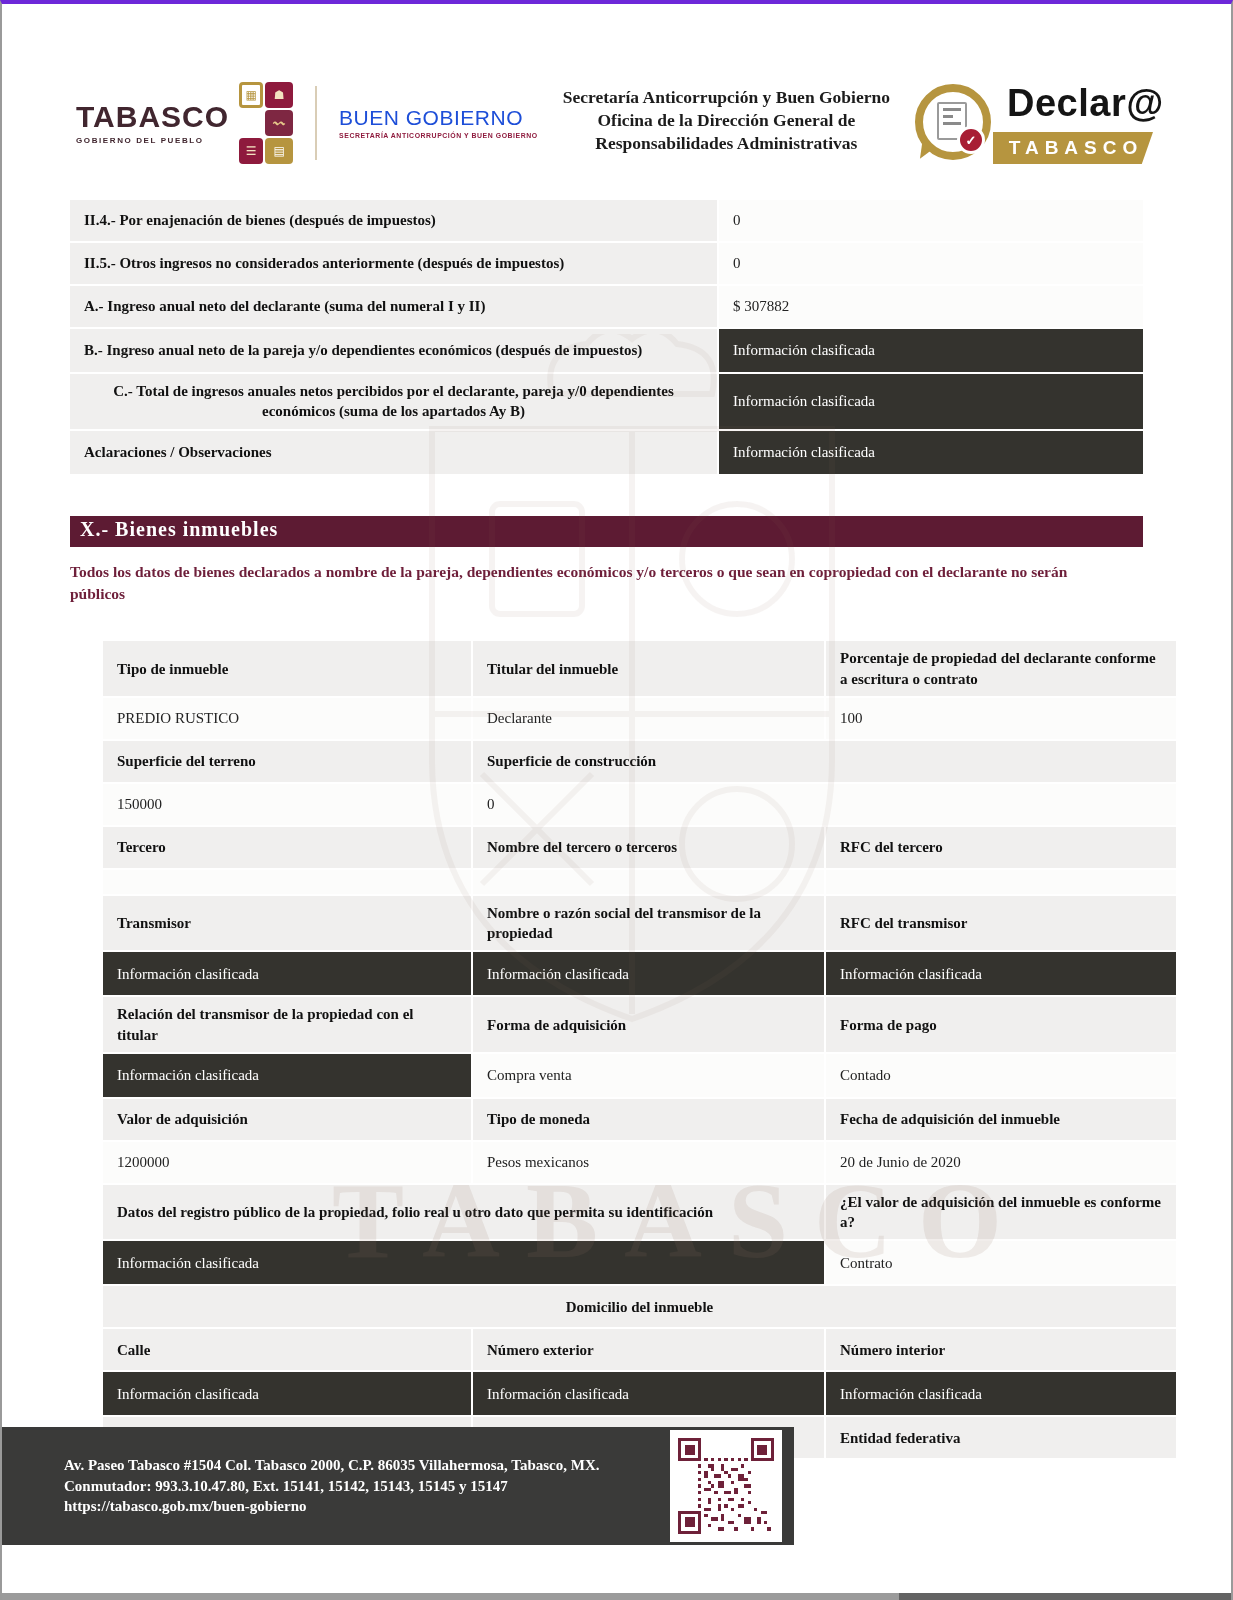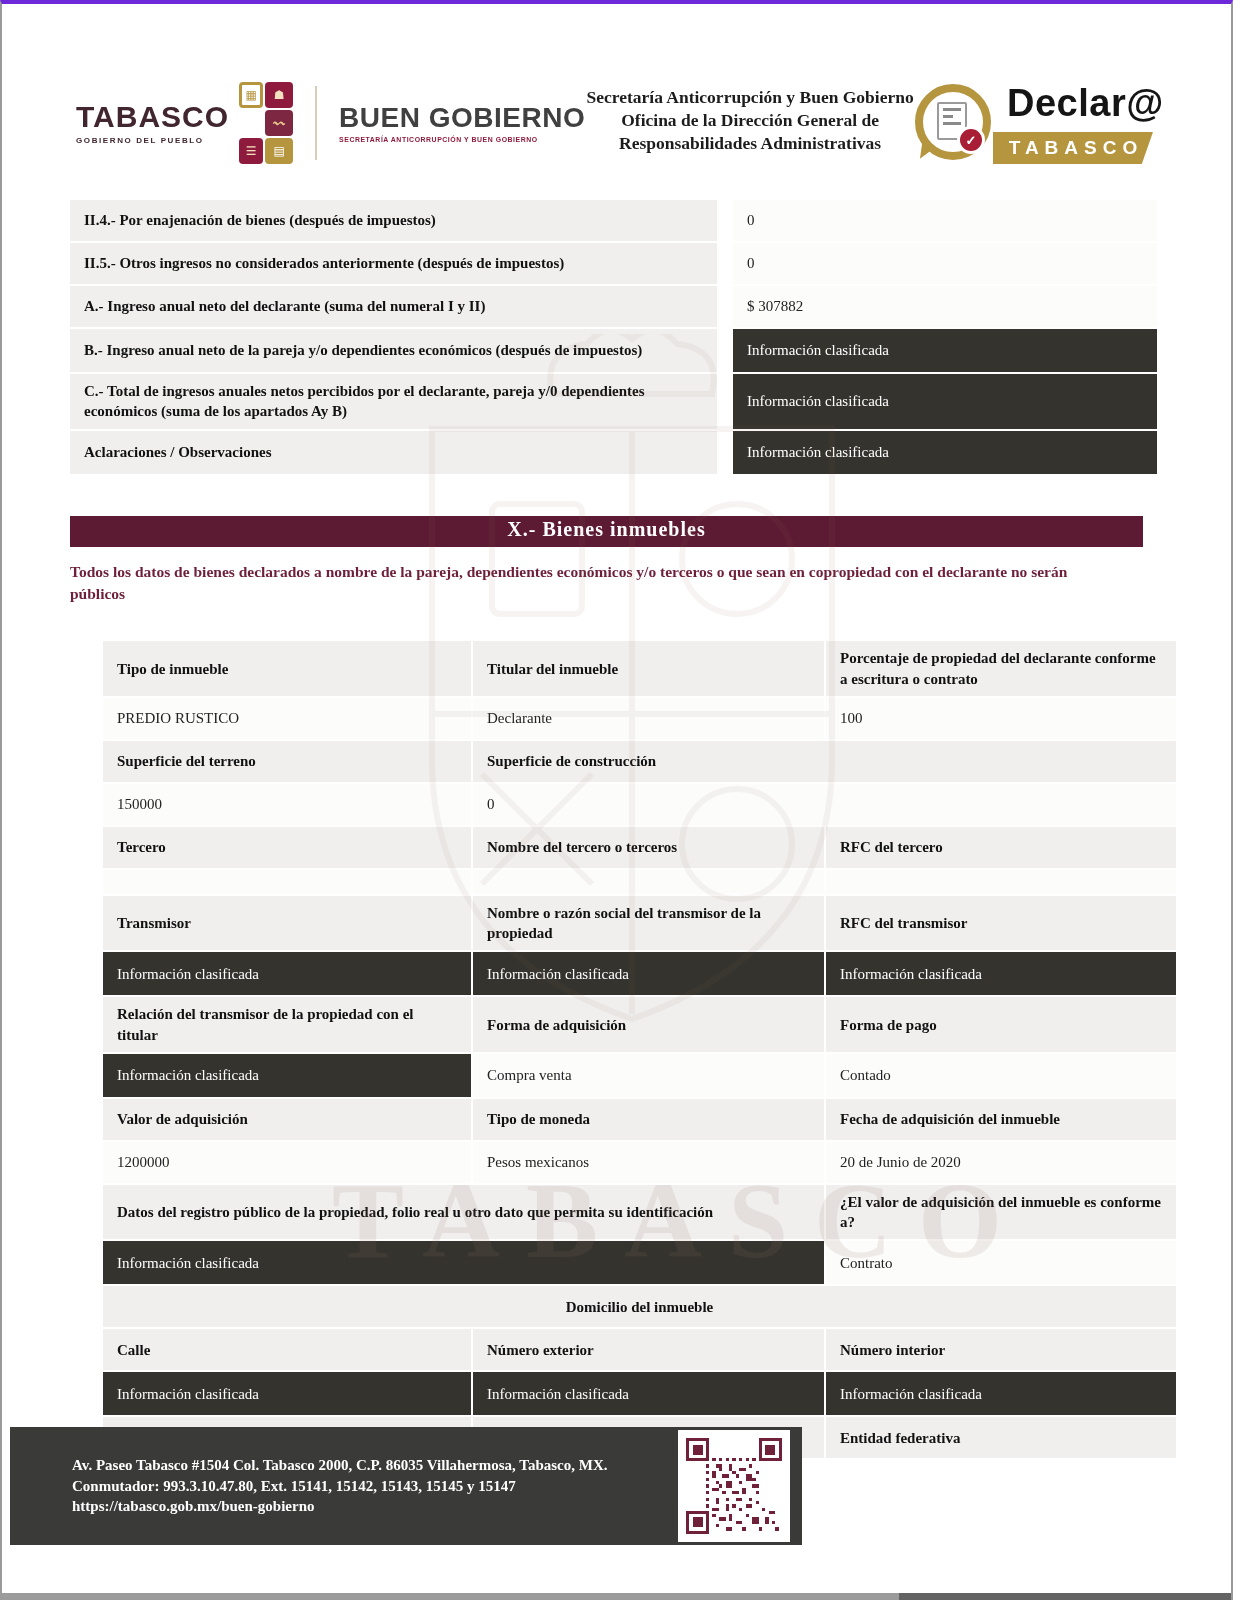--- a/index.html
+++ b/index.html
@@ -21,22 +21,22 @@
   .tab-sub { font-family:"Liberation Sans", sans-serif; font-weight:bold; font-size:8px;
     letter-spacing:1.6px; color:#41262f; margin-top:4px; }
   .emblem { display:grid; grid-template-columns:24px 28px; grid-auto-rows:26px; gap:2px; }
   .emblem .t { border-radius:4px; display:flex; align-items:center; justify-content:center;
     font-size:12px; line-height:1; }
   .t-gold-outline { border:3px solid #b6953f; color:#b6953f; background:#fff; box-sizing:border-box; }
   .t-maroon { background:#7e2742; color:#e6c98a; }
   .t-maroon2 { background:#8e1a3d; color:#f3e2c0; }
   .t-gold { background:#b6953f; color:#fff; }
   .logo-sep { width:2px; height:74px; background:#d9cdb6; margin:0 12px; }
-  .bg-word { font-family:"Liberation Sans", sans-serif; font-weight:bold; font-size:28px;
-    color:#404040; letter-spacing:0.5px; line-height:1; }
+  .bg-word { font-family:"Liberation Sans", sans-serif; font-weight:normal; font-size:21px;
+    color:#1d4ed8; letter-spacing:0.5px; line-height:1; }
   .bg-sub { font-family:"Liberation Sans", sans-serif; font-weight:bold; font-size:6.9px;
     color:#8e1a3d; letter-spacing:0.55px; margin-top:4px; }
 
   .title { text-align:center; font-weight:bold; font-size:17.5px; line-height:1.3; margin-top:4px; }
 
   .declara { position:relative; width:238px; height:92px; flex:none; }
   .bubble { position:absolute; left:0; top:2px; width:60px; height:60px; background:#fff;
     border:8px solid #b6953f; border-radius:50%; z-index:1; }
   .bubble-tail { position:absolute; left:6px; top:62px; width:0; height:0;
     border-left:16px solid #b6953f; border-bottom:16px solid transparent; transform:rotate(8deg); }
@@ -49,41 +49,41 @@
     display:flex; align-items:center; justify-content:center; font-family:"Liberation Sans", sans-serif; }
   .declara-word { position:absolute; left:92px; top:0; font-family:"Liberation Sans", sans-serif;
     font-weight:bold; font-size:38px; color:#151515; letter-spacing:0.5px; }
   .declara-banner { position:absolute; left:78px; top:50px; width:160px; height:32px; background:#b6953f;
     clip-path:polygon(0 0,100% 0,93% 100%,0 100%); display:flex; align-items:center; justify-content:center; }
   .declara-banner span { font-family:"Liberation Sans", sans-serif; font-weight:bold; font-size:19px;
     color:#fff; letter-spacing:6px; padding-left:6px; }
 
   
   .itable { margin:26px 0 0 68px; width:1073px; position:relative; z-index:2; }
-  .irow { display:grid; grid-template-columns:647px 424px; gap:16px; margin-bottom:2px; }
+  .irow { display:grid; grid-template-columns:647px 424px; gap:2px; margin-bottom:2px;text-align:center; }
   .ptable { margin:36px 0 0 68px; width:1073px; position:relative; z-index:2; }
   .prow { display:grid; grid-template-columns:368px 351px 350px; gap:2px; margin-bottom:2px;padding-left:33px; }
   .cell { min-height:41px; box-sizing:border-box; padding:7px 14px; display:flex; align-items:center;
     font-size:15px; line-height:1.35; }
   .lbl { background:#f0efee; font-weight:bold; color:#111; }
   .val { background:#fcfcfb; color:#222; }
   .classified { background:#34332e; color:#ffffff; min-height:43px; }
   .span2 { grid-column:span 2; }
   .span3 { grid-column:span 3; }
   .center { justify-content:center; text-align:center; }
   .empty-row .cell { min-height:24px; padding-top:2px; padding-bottom:2px; }
 
   .section-bar { margin:42px 0 4px 68px; width:1073px; box-sizing:border-box; background:#5d1b33;
     color:#fff; font-weight:bold; font-size:20px; letter-spacing:1px; padding:2px 10px 6px 10px;
-    position:relative; z-index:2;text-align:center; }
+    position:relative; z-index:2; }
   .section-note { margin:14px 0 0 68px; width:1000px; color:#6e1f3a; font-weight:bold;
     font-size:15.5px; line-height:1.45; position:relative; z-index:2; }
 
   
-  footer { position:absolute; left:8px; bottom:55px; width:792px; height:118px; background:#3a3a39;
+  footer { position:absolute; left:0; bottom:55px; width:792px; height:118px; background:#3a3a39;
     display:flex; align-items:center; z-index:2; }
   .footer-text { margin-left:62px; flex:1; color:#fff; font-weight:bold; font-size:15px; line-height:1.38; }
   .qr-box { width:112px; height:112px; background:#fff; margin-right:12px; flex:none;
     display:flex; align-items:center; justify-content:center; }
   .qr-box svg { width:96px; height:96px; }
 
   
   .watermark { position:absolute; left:0; top:0; width:100%; height:100%; z-index:3;
     pointer-events:none; }
   .wm-text { position:absolute; left:330px; top:1155px; font-size:108px; font-weight:bold;

